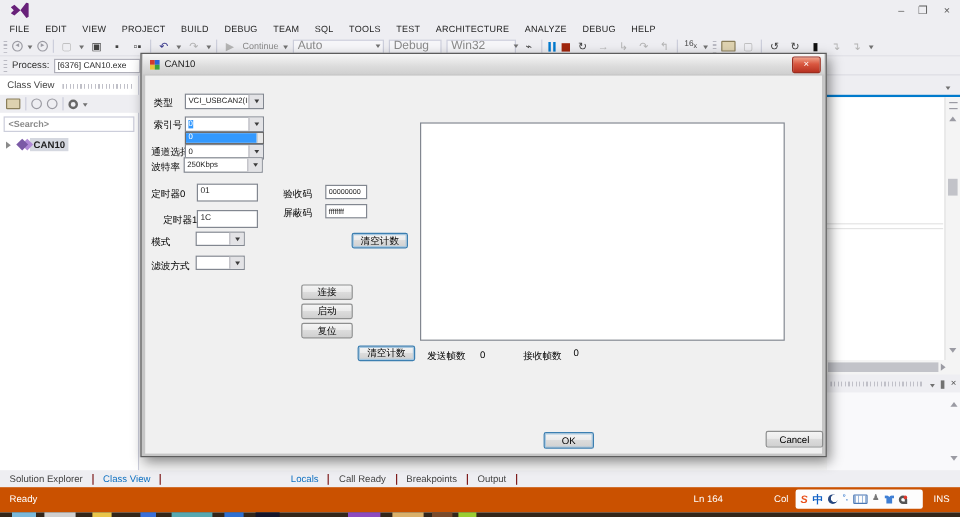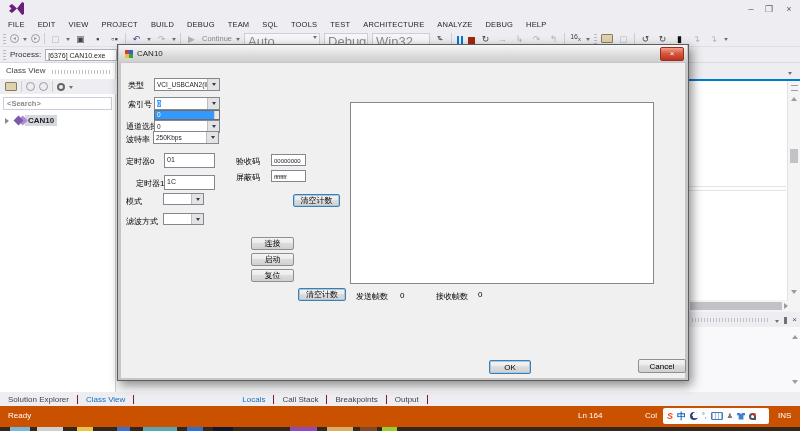--- a/index.html
+++ b/index.html
@@ -15,21 +15,21 @@
   .winbtn{top:4px;width:14px;height:11px;color:#5c5c5c;font-size:9px;line-height:10px;text-align:center;}
   #menubar{left:0;top:18px;width:800px;height:13px;display:flex;align-items:center;gap:13px;padding-left:8px;box-sizing:border-box;}
   #menubar span{font-size:7.5px;letter-spacing:.2px;color:#1e1e1e;}
   #toolbar{left:0;top:31px;width:800px;height:16px;display:flex;align-items:center;gap:4px;padding-left:3px;box-sizing:border-box;border-bottom:1px solid #e0e0e6;}
   .grip{width:3px;height:10px;background:repeating-linear-gradient(180deg,#b9b9c2 0 1px,transparent 1px 3px);}
   .sep{width:1px;height:11px;background:#cccedb;}
   .tico{font-size:9px;line-height:12px;color:#424242;width:13px;text-align:center;}
   .tico.dis{color:#b4b4b4;}
   .caret{width:0;height:0;border:2.5px solid transparent;border-top:3px solid #717171;margin-top:4px;}
   .circ{width:9px;height:9px;border:1.5px solid #9b9ba3;border-radius:50%;box-sizing:border-box;font-size:6px;line-height:6px;color:#9b9ba3;text-align:center;}
-  .vscombo{height:12px;border:1px solid #cccedb;background:#f6f6f9;display:flex;font-size:13px;color:#8a8a8a;padding-left:3px;box-sizing:border-box;gap:24px;}
+  .vscombo{height:12px;border:1px solid #cccedb;background:#f6f6f9;display:flex;align-items:center;font-size:10px;color:#8a8a8a;padding-left:3px;box-sizing:border-box;gap:24px;}
   .vscombo .caret{margin-left:auto;margin-right:2px;margin-top:2px;}
   .pausebar{display:inline-block;width:2px;height:8px;background:#0079ce;margin:0 1px;}
   .stopsq{display:inline-block;width:7px;height:7px;background:#a1260d;}
   #process-bar{left:0;top:47px;width:800px;height:16px;display:flex;align-items:center;gap:4px;padding-left:3px;box-sizing:border-box;border-bottom:1px solid #d9d9e0;}
   #process-label{font-size:8px;color:#333;}
   #process-value{width:72px;height:12px;border:1px solid #b0b0ba;background:#fff;font-size:7px;line-height:12px;padding-left:2px;overflow:hidden;box-sizing:border-box;}
   
   #left-panel{left:0;top:63px;width:116px;height:329px;background:#fff;border-right:1px solid #cccedb;box-sizing:border-box;}
   #cv-title{left:6px;top:3px;font-size:8px;color:#444;}
   .dots{height:4px;background:repeating-linear-gradient(90deg,#c0c0c8 0 1px,transparent 1px 3px);}
@@ -238,21 +238,21 @@
   </div>
 </div>
 
 <div class="abs" style="left:116px;top:381px;width:573px;height:11px;background:#f5f5f5"></div>
 
 <div class="abs" id="bottom-tabs">
   <span class="tab">Solution Explorer</span>
   <span class="tab active">Class View</span>
   <span style="flex:0 0 100px"></span>
   <span class="tab active">Locals</span>
-  <span class="tab">Call Stack</span>
+  <span class="tab">Call Ready</span>
   <span class="tab">Breakpoints</span>
   <span class="tab">Output</span>
 </div>
 
 <div class="abs" id="statusbar">
   <span class="abs" style="left:8px;top:5px">Ready</span>
   <span class="abs" style="left:578px;top:5px">Ln 164</span>
   <span class="abs" style="left:645px;top:5px">Col</span>
   <div class="abs" id="ime-bar">
     <span class="imeico" style="color:#e94f19;font-weight:bold;font-style:italic">S</span>
@@ -365,16 +365,16 @@
     <div class="w7btn" style="left:130px;top:174px;width:43px;height:13px">连接</div>
     <div class="w7btn" style="left:130px;top:190px;width:43px;height:13px">启动</div>
     <div class="w7btn" style="left:130px;top:206px;width:43px;height:13px">复位</div>
     <div class="w7btn focusbtn" style="left:177px;top:225px;width:48px;height:13px">清空计数</div>
 
     <span class="dlbl" style="left:235px;top:228px">发送帧数</span>
     <span class="dlbl" style="left:279px;top:228px">0</span>
     <span class="dlbl" style="left:315px;top:228px">接收帧数</span>
     <span class="dlbl" style="left:357px;top:227px">0</span>
 
-    <div class="w7btn focusbtn" style="left:368px;top:297px;width:42px;height:14px">OK</div>
+    <div class="w7btn focusbtn" style="left:332px;top:297px;width:42px;height:14px">OK</div>
     <div class="w7btn" style="left:517px;top:296px;width:48px;height:14px">Cancel</div>
   </div>
 </div>
 
 </body></html>

